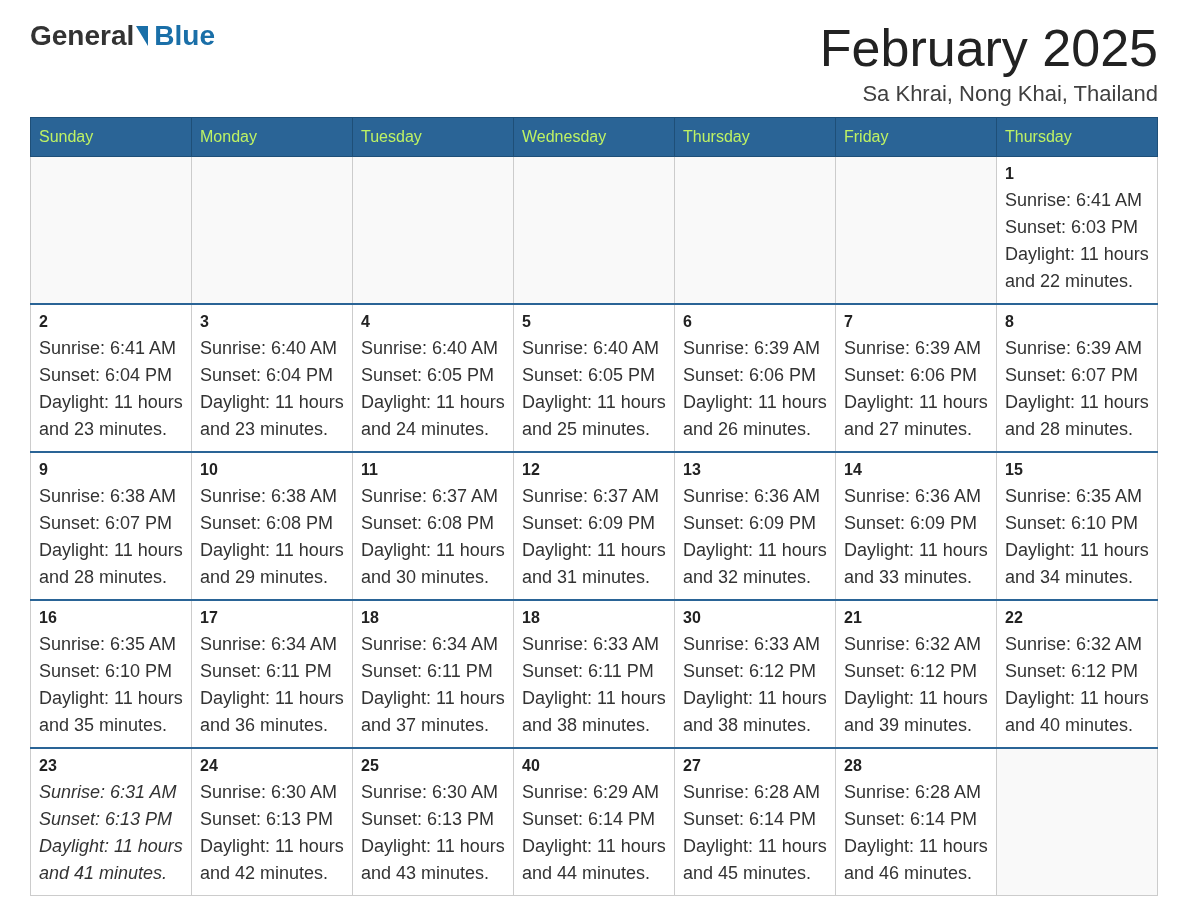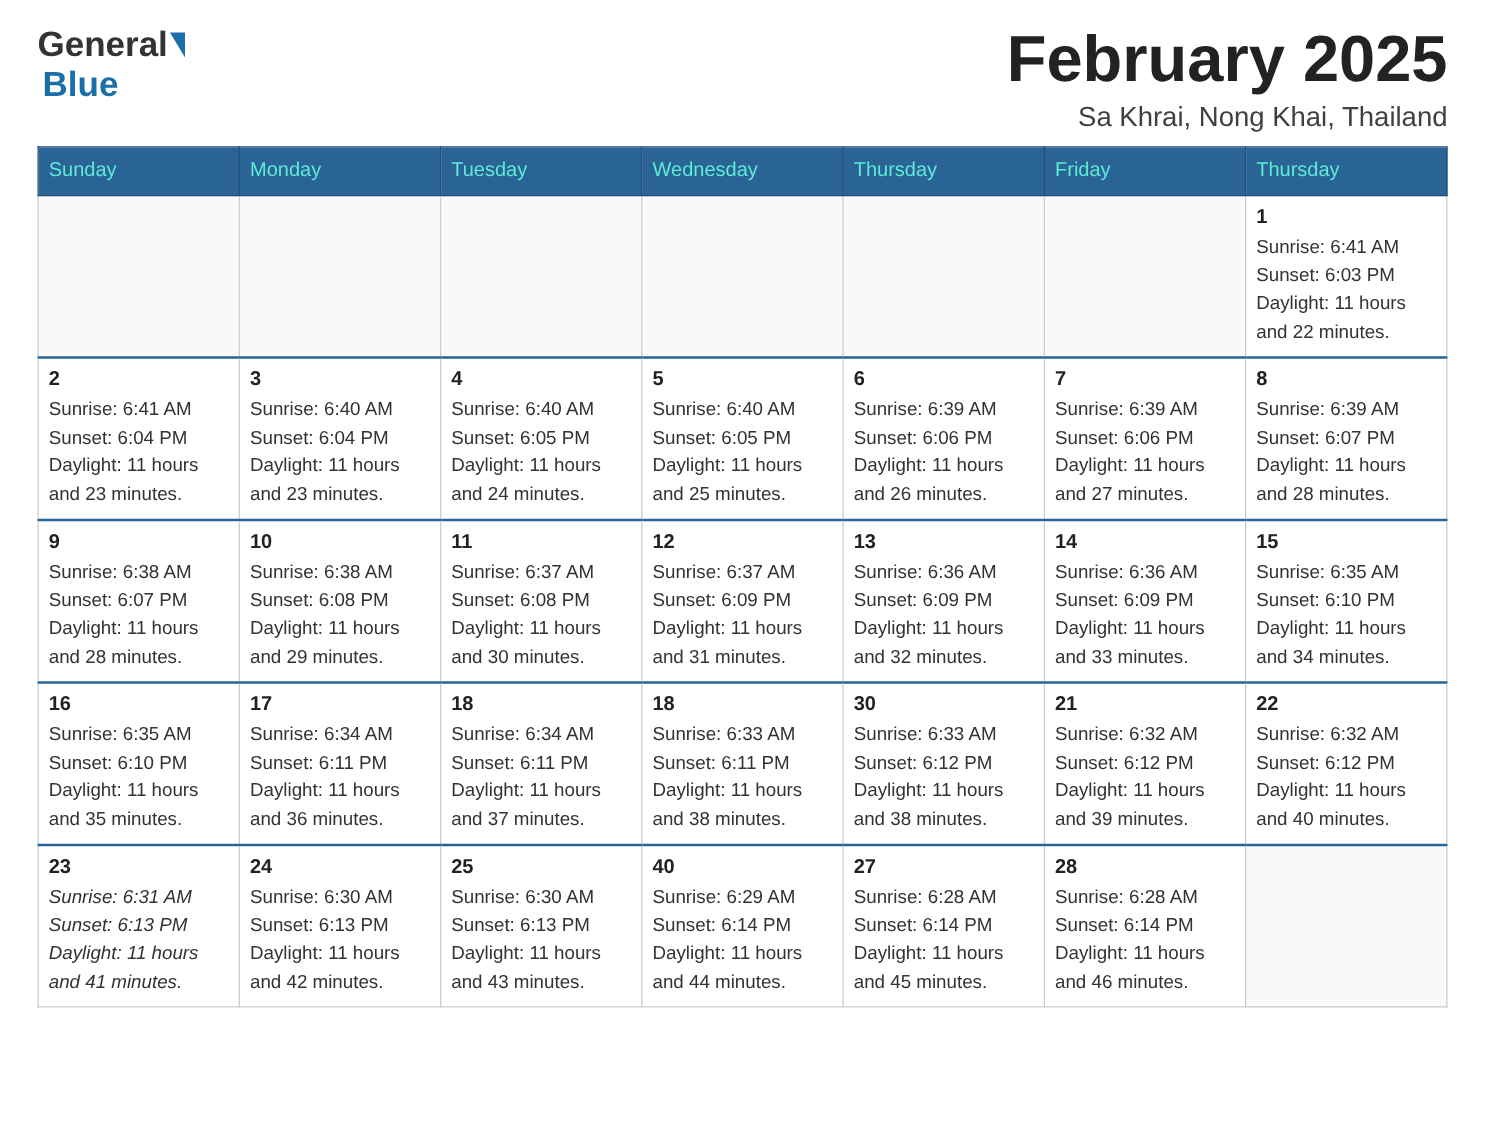--- a/index.html
+++ b/index.html
@@ -11,21 +11,20 @@
       padding: 20px 30px;
     }
     .header {
       display: flex;
       justify-content: space-between;
       align-items: flex-start;
       margin-bottom: 10px;
     }
     .logo {
       display: flex;
-      flex-direction: column;
       align-items: flex-start;
     }
     .logo-text {
       display: flex;
       align-items: center;
       font-size: 28px;
       font-weight: bold;
       color: #333;
     }
     .logo-general { color: #333; }
@@ -41,37 +40,37 @@
     .logo-blue {
       color: #1a6fa8;
       font-size: 28px;
       font-weight: bold;
     }
     .title-block {
       text-align: right;
     }
     .calendar-title {
       font-size: 52px;
-      font-weight: bold;
+      font-weight: normal;
       color: #222;
       line-height: 1.1;
     }
     .calendar-subtitle {
       font-size: 22px;
       color: #404040;
       margin-top: 4px;
     }
     .calendar-table {
       width: 100%;
       border-collapse: collapse;
       margin-top: 10px;
     }
     .calendar-table th {
       background-color: #2a6496;
-      color: #5eead4;
+      color: #bef264;
       padding: 10px 8px;
       font-size: 16px;
       font-weight: normal;
       text-align: left;
       border: 1px solid #1e4f78;
     }
     .calendar-table td {
       vertical-align: top;
       padding: 8px 8px;
       border: 1px solid #ccc;
@@ -85,21 +84,21 @@
     .calendar-table td.empty {
       background: #f9f9f9;
     }
     .day-number {
       font-size: 16px;
       font-weight: bold;
       color: #222;
       margin-bottom: 4px;
     }
     .day-info {
-      font-size: 15px;
+      font-size: 18px;
       color: #333;
       line-height: 1.5;
     }
     .row-divider td {
       border-top: 2px solid #2a6496;
     }
   </style>
 </head>
 <body>
 

